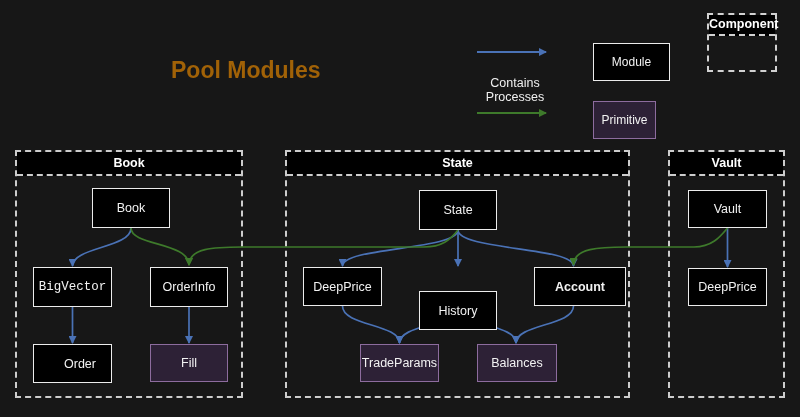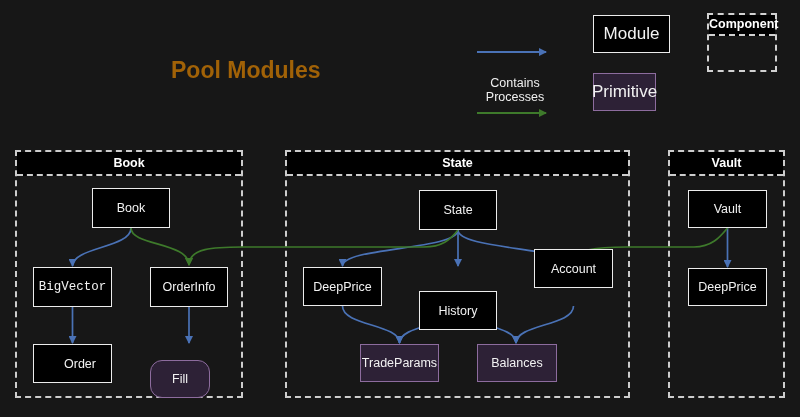--- a/index.html
+++ b/index.html
@@ -13,21 +13,21 @@
     font-size:23px; font-weight:bold; color:#a16207; white-space:nowrap;
   }
   
   .legend-label {
     position:absolute; width:90px; text-align:center;
     font-size:12.5px; color:#f0f0f0;
   }
   .sample-box {
     position:absolute; box-sizing:border-box;
     display:flex; align-items:center; justify-content:center;
-    font-size:17px; color:#f2f2f2;
+    font-size:12px; color:#f2f2f2;margin-top:28px;
   }
   .module-style { background:#000000; border:1.5px solid #ececec; }
   .primitive-style { background:#2d2136; border:1.5px solid #8d6c9e; }
   .component-sample {
     position:absolute; box-sizing:border-box;
     border:2px dashed #d2d2d2;
   }
   .component-sample .comp-hdr {
     background:#000000; border-bottom:2px dashed #d2d2d2;
     font-size:12.5px; font-weight:bold; text-align:center;
@@ -109,22 +109,22 @@
       <path d="M458,230 C450,240 442,247 424,247 L242,247 C214,247 189,248 189,265" fill="none" stroke="#3e7a2b" stroke-width="1.7" marker-end="url(#arrow-processes)"></path>
       <path d="M727.5,228 C720,237 712,247 694,247 L626,247 C600,247 573.5,248 573.5,265" fill="none" stroke="#3e7a2b" stroke-width="1.7" marker-end="url(#arrow-processes)"></path>
       <path d="M477,52 L546,52" fill="none" stroke="#4a72b6" stroke-width="1.9" marker-end="url(#arrow-contains)"></path>
       <path d="M477,113 L546,113" fill="none" stroke="#3e7a2b" stroke-width="1.9" marker-end="url(#arrow-processes)"></path>
     </svg>
 
 <div class="node module-style" style="left: 92px; top: 188px; width: 78px; height: 40px;">Book</div>
     <div class="node module-style" style="left: 33px; top: 267px; width: 79px; height: 40px; font-family: Liberation Mono, monospace;">BigVector</div>
     <div class="node module-style" style="left: 150px; top: 267px; width: 78px; height: 40px;">OrderInfo</div>
     <div class="node module-style" style="left: 33px; top: 344px; width: 79px; height: 39px; padding-left: 15px;">Order</div>
-    <div class="node primitive-style" style="left: 150px; top: 360px; width: 60px; height: 38px; border-radius: 12px;">Fill</div>
+    <div class="node primitive-style" style="left: 150px; top: 344px; width: 78px; height: 38px;">Fill</div>
     <div class="node module-style" style="left: 419px; top: 190px; width: 78px; height: 40px;">State</div>
     <div class="node module-style" style="left: 303px; top: 267px; width: 79px; height: 39px;">DeepPrice</div>
     <div class="node module-style" style="left: 419px; top: 267px; width: 78px; height: 39px; margin-top: 24px;">History</div>
-    <div class="node module-style" style="left: 534px; top: 249px; width: 79px; height: 39px;">Account</div>
+    <div class="node module-style" style="left: 534px; top: 267px; width: 92px; height: 39px; font-weight: bold;">Account</div>
     <div class="node primitive-style" style="left: 360px; top: 344px; width: 79px; height: 38px;">TradeParams</div>
     <div class="node primitive-style" style="left: 477px; top: 344px; width: 80px; height: 38px;">Balances</div>
     <div class="node module-style" style="left: 688px; top: 190px; width: 79px; height: 38px;">Vault</div>
     <div class="node module-style" style="left: 688px; top: 268px; width: 79px; height: 38px;">DeepPrice</div>
   </div>
 
 </body></html>

